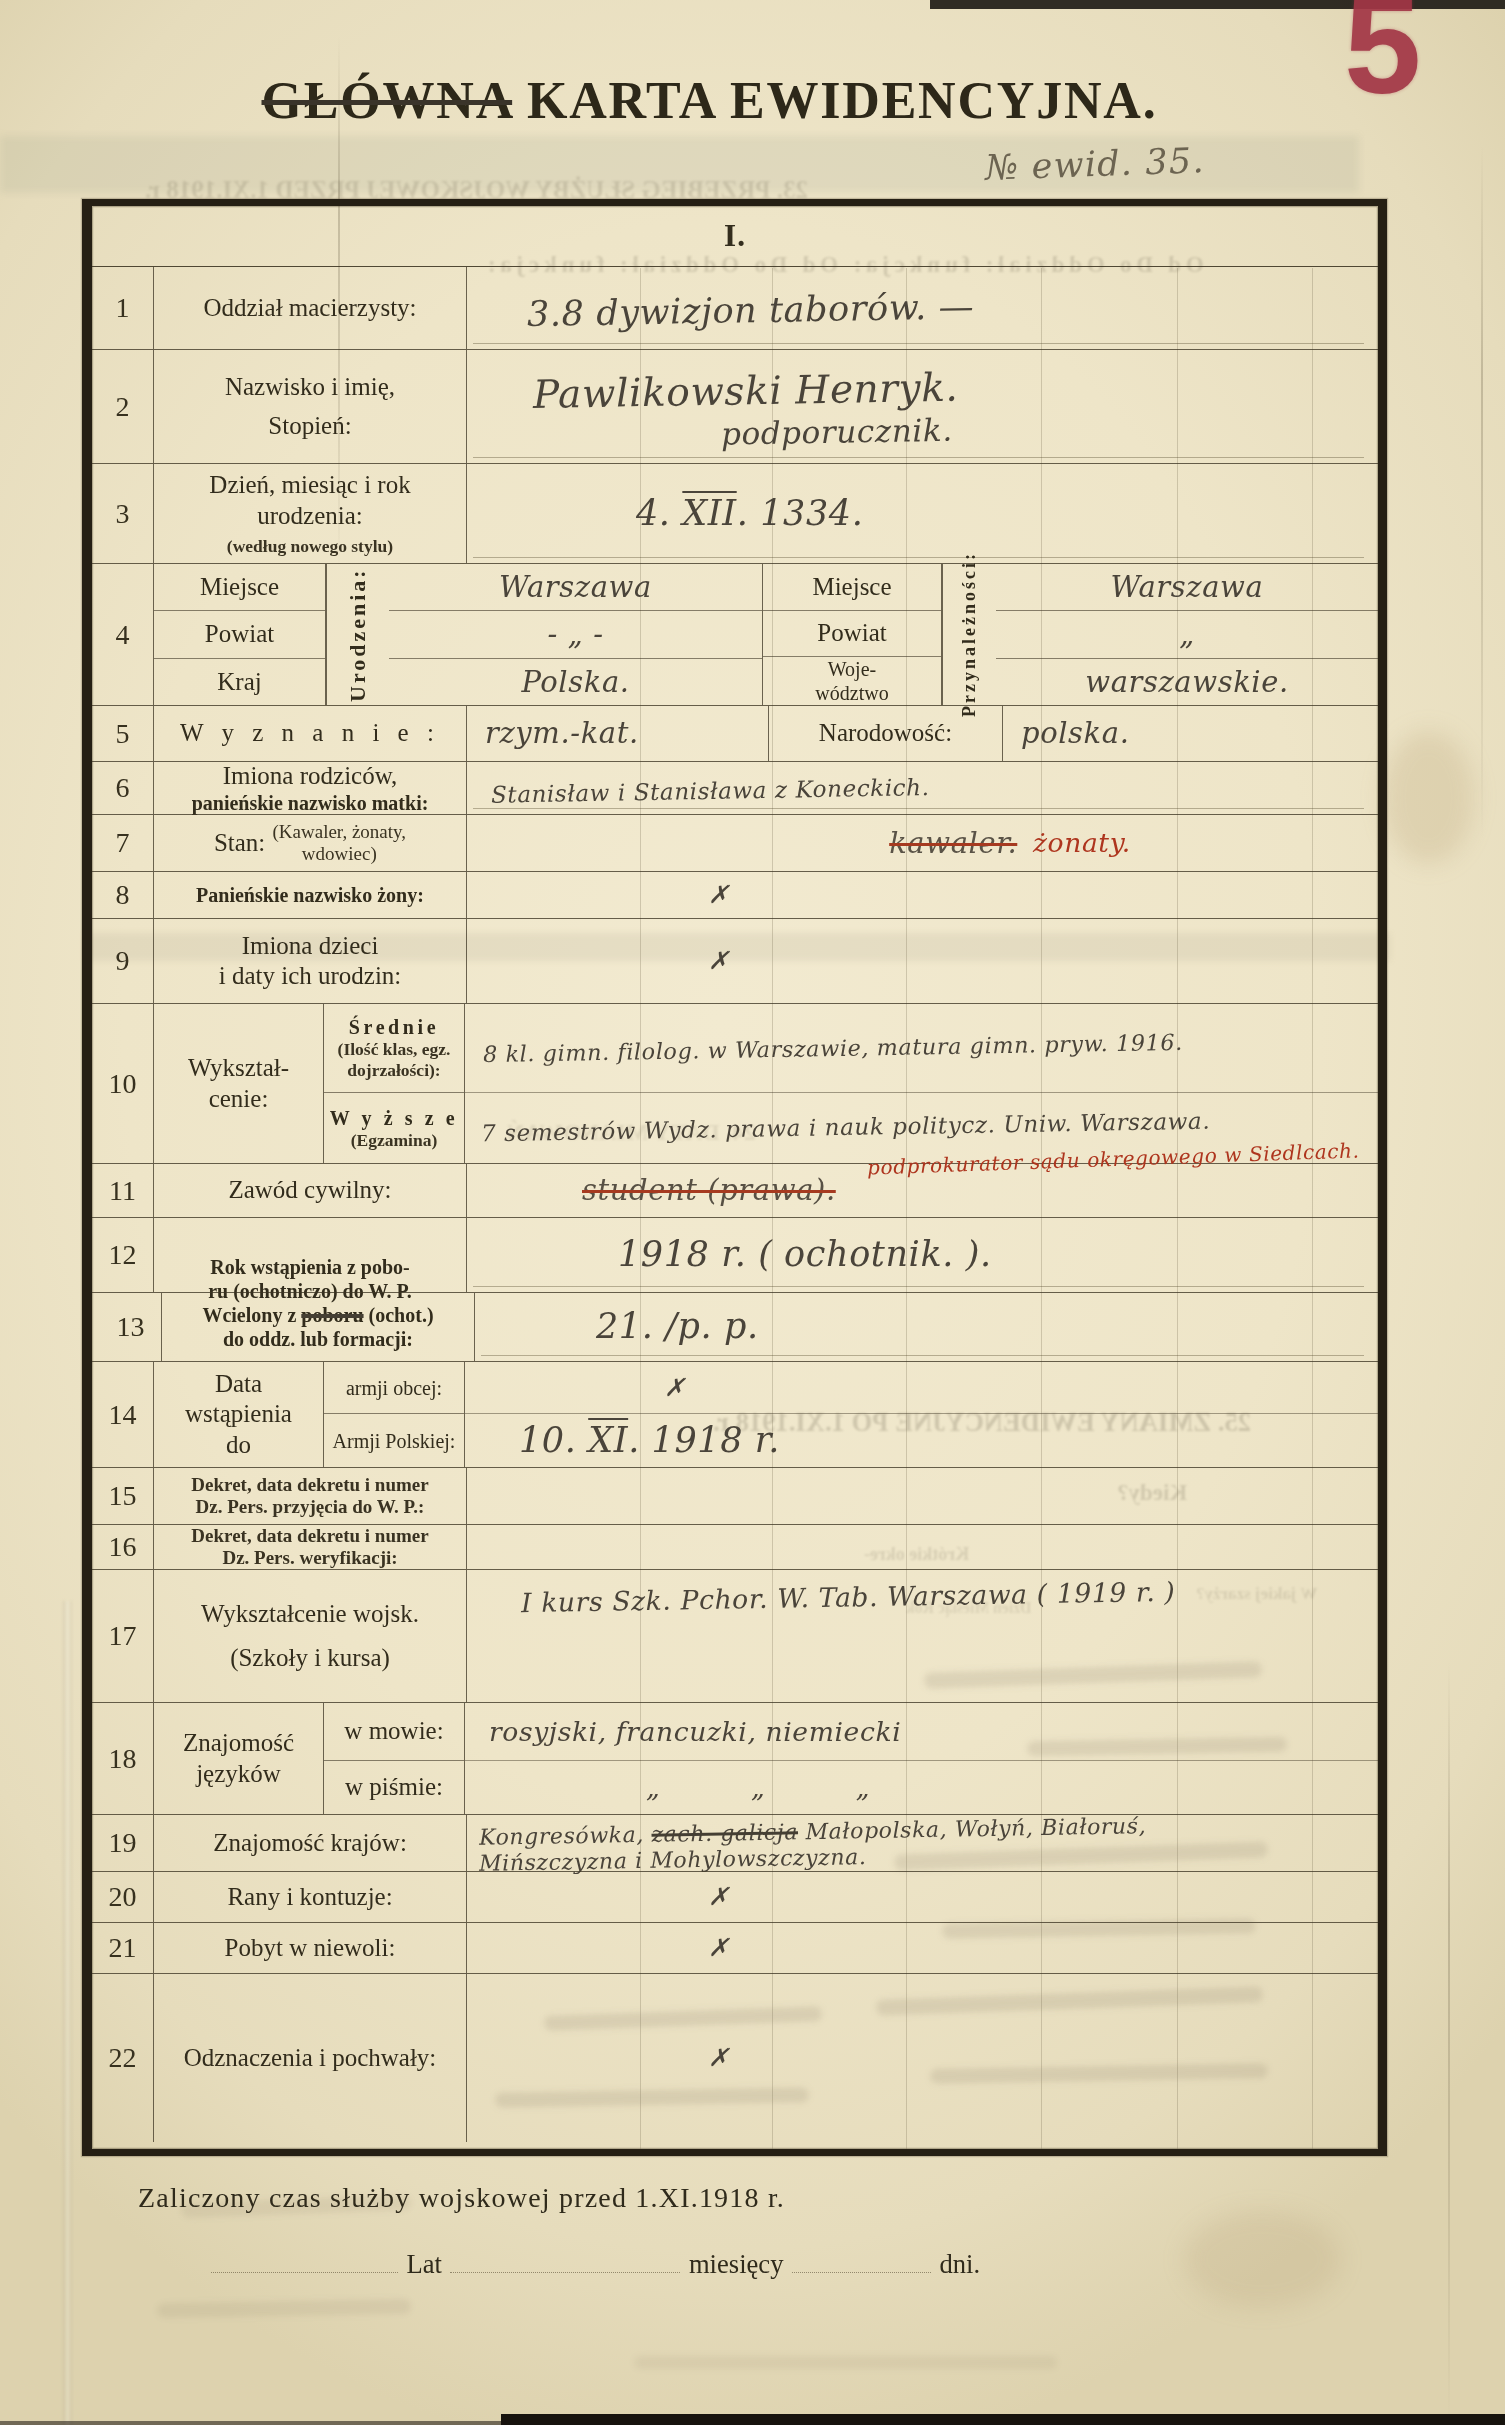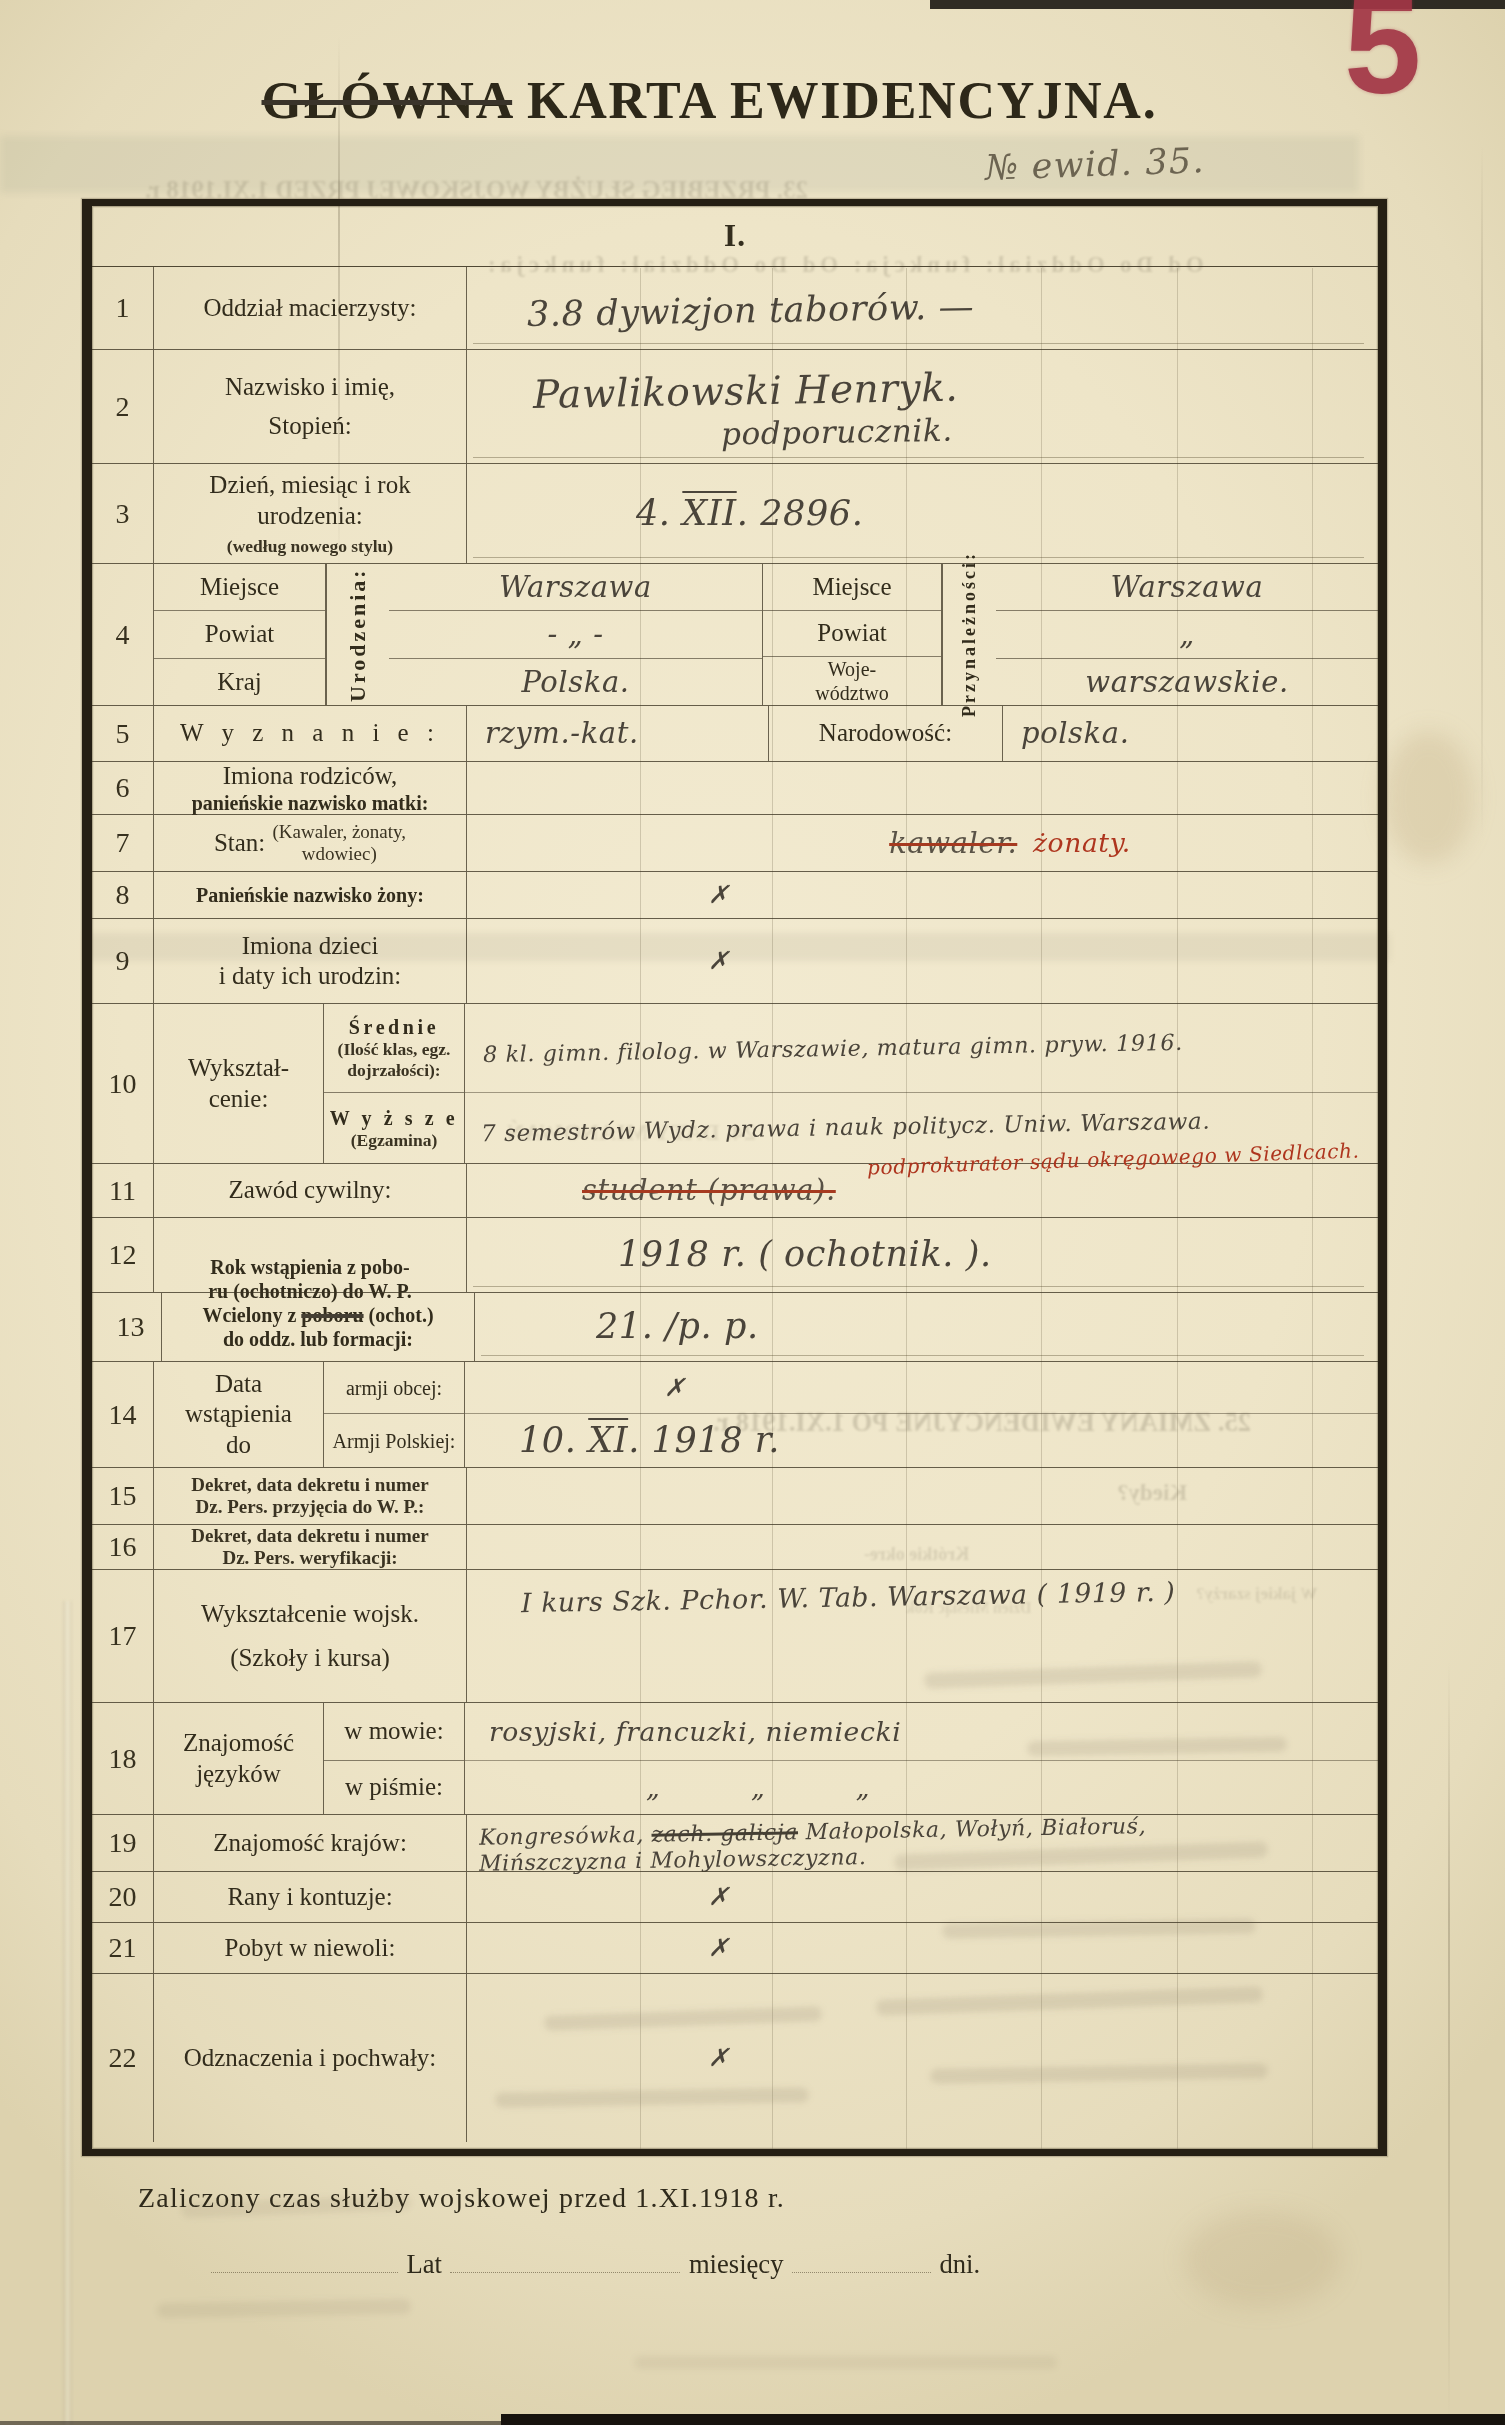--- a/index.html
+++ b/index.html
@@ -163,21 +163,21 @@
     <div class="row" style="height:100px;">
       <div class="col-no">
           <span>3</span>
         </div>
       <div class="col-label">
         <span class="lbl">Dzień, miesiąc i rok</span>
         <span class="lbl">urodzenia:</span>
         <span class="lbl-xs" style="margin-top:4.8px;">(według nowego stylu)</span>
       </div>
       <div class="col-value">
-        <span class="hw hw-lg" style="padding-left:145px;"><span>4.</span> <span class="rom">XII</span><span>. 2896.</span></span>
+        <span class="hw hw-lg" style="padding-left:145px;"><span>4.</span> <span class="rom">XII</span><span>. 1334.</span></span>
         <div class="underrule"></div>
       </div>
     </div>
 
     <div class="row" style="height:142px;">
       <div class="col-no">
           <span>4</span>
         </div>
       <div class="col-sub stack3" style="flex:0 0 172px;">
         <div class="subrow lbl">Miejsce</div>
@@ -237,20 +237,24 @@
     </div>
 
     <div class="row" style="height:53px;">
       <div class="col-no">
           <span>6</span>
         </div>
       <div class="col-label">
         <span class="lbl">Imiona rodziców,</span>
         <span class="lbl-sm" style="font-weight:bold;">panieńskie nazwisko matki:</span>
       </div>
+      <div class="col-value">
+        <span class="hw hw-sm" style="transform:rotate(-1deg);">Stanisław i Stanisława z Koneckich.</span>
+        <div class="underrule"></div>
+      </div>
     </div>
 
     <div class="row" style="height:57px;">
       <div class="col-no">
           <span>7</span>
         </div>
       <div class="col-label" style="flex-direction:row;gap:7.2px;align-items:center;">
         <span class="lbl">Stan:</span>
         <span style="display:flex;flex-direction:column;align-items:center;">
           <span class="lbl-xs" style="font-weight:normal;font-size:19px;">(Kawaler, żonaty,</span>

